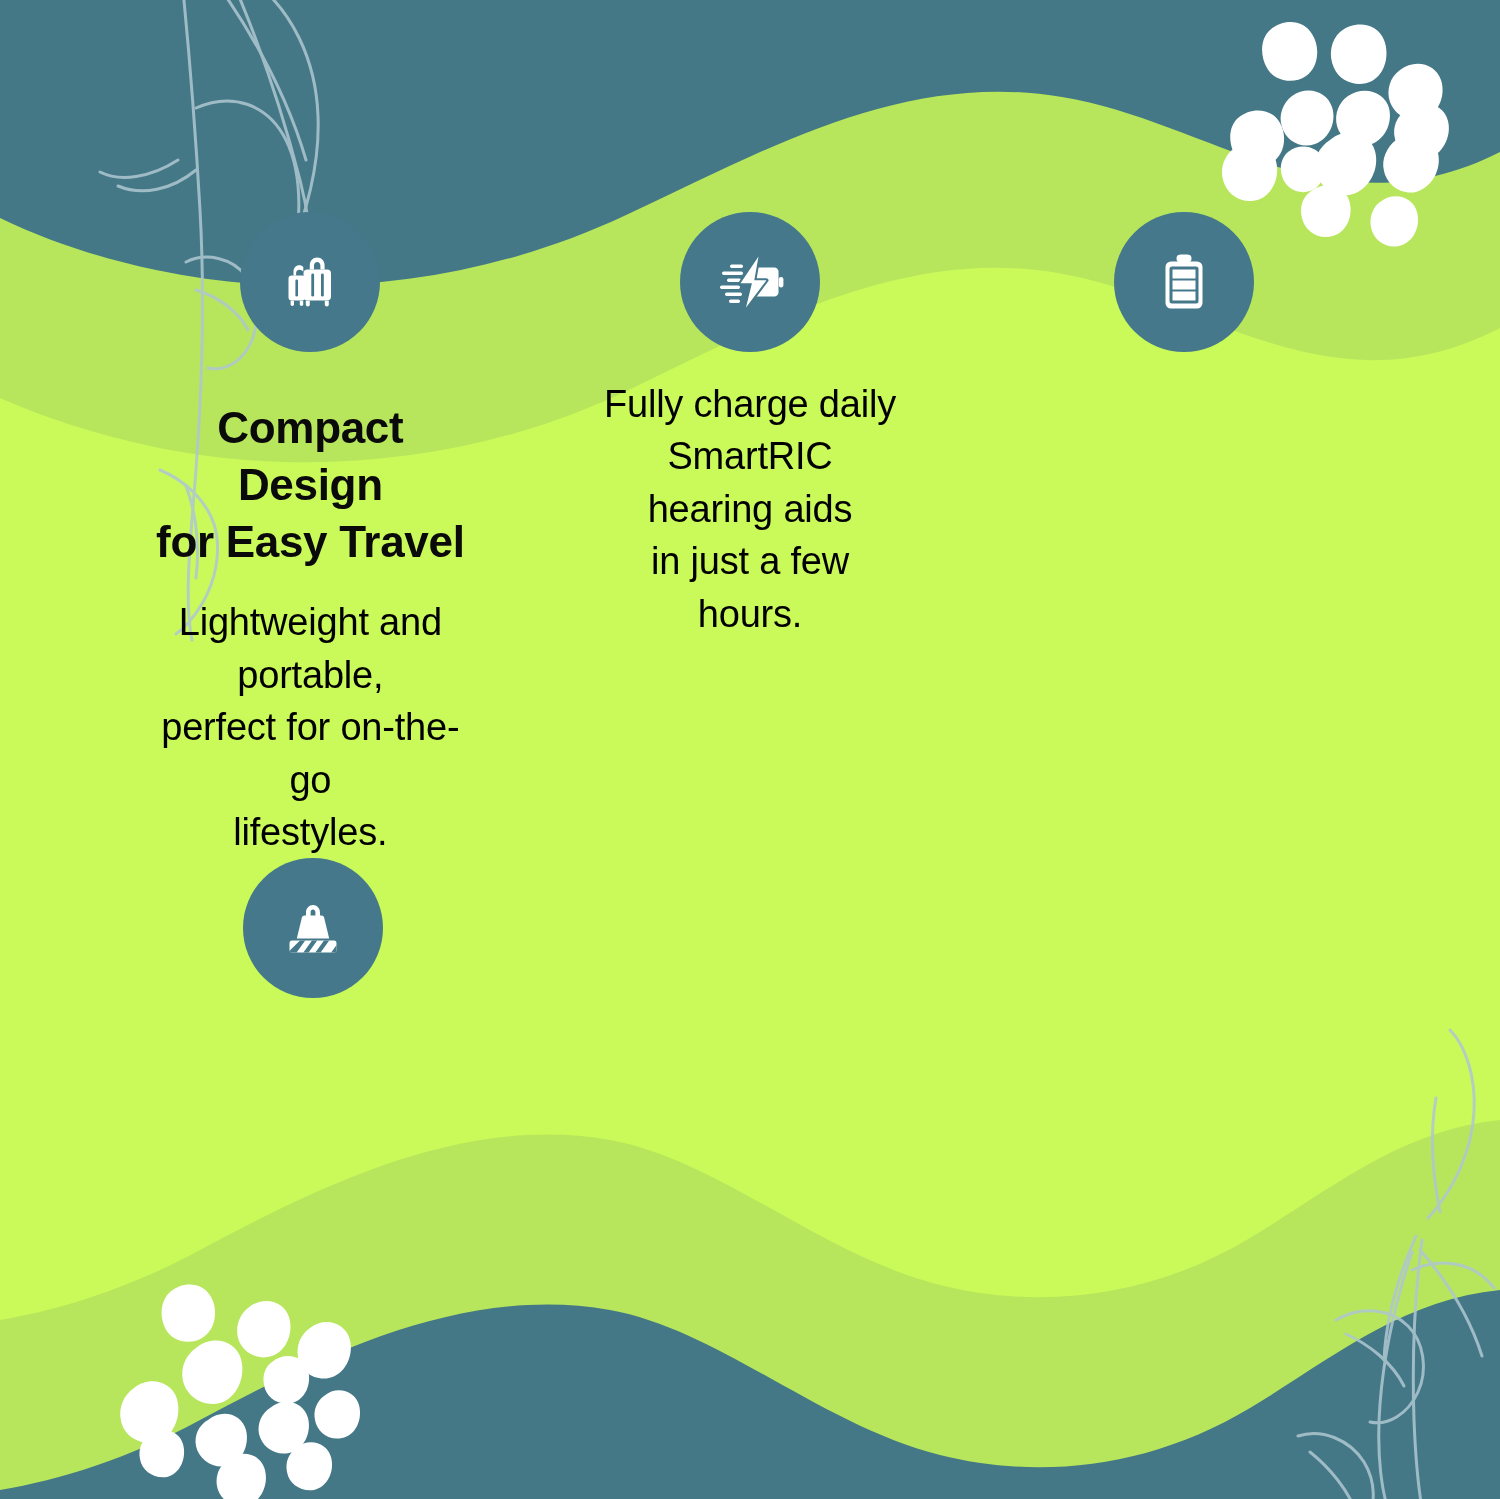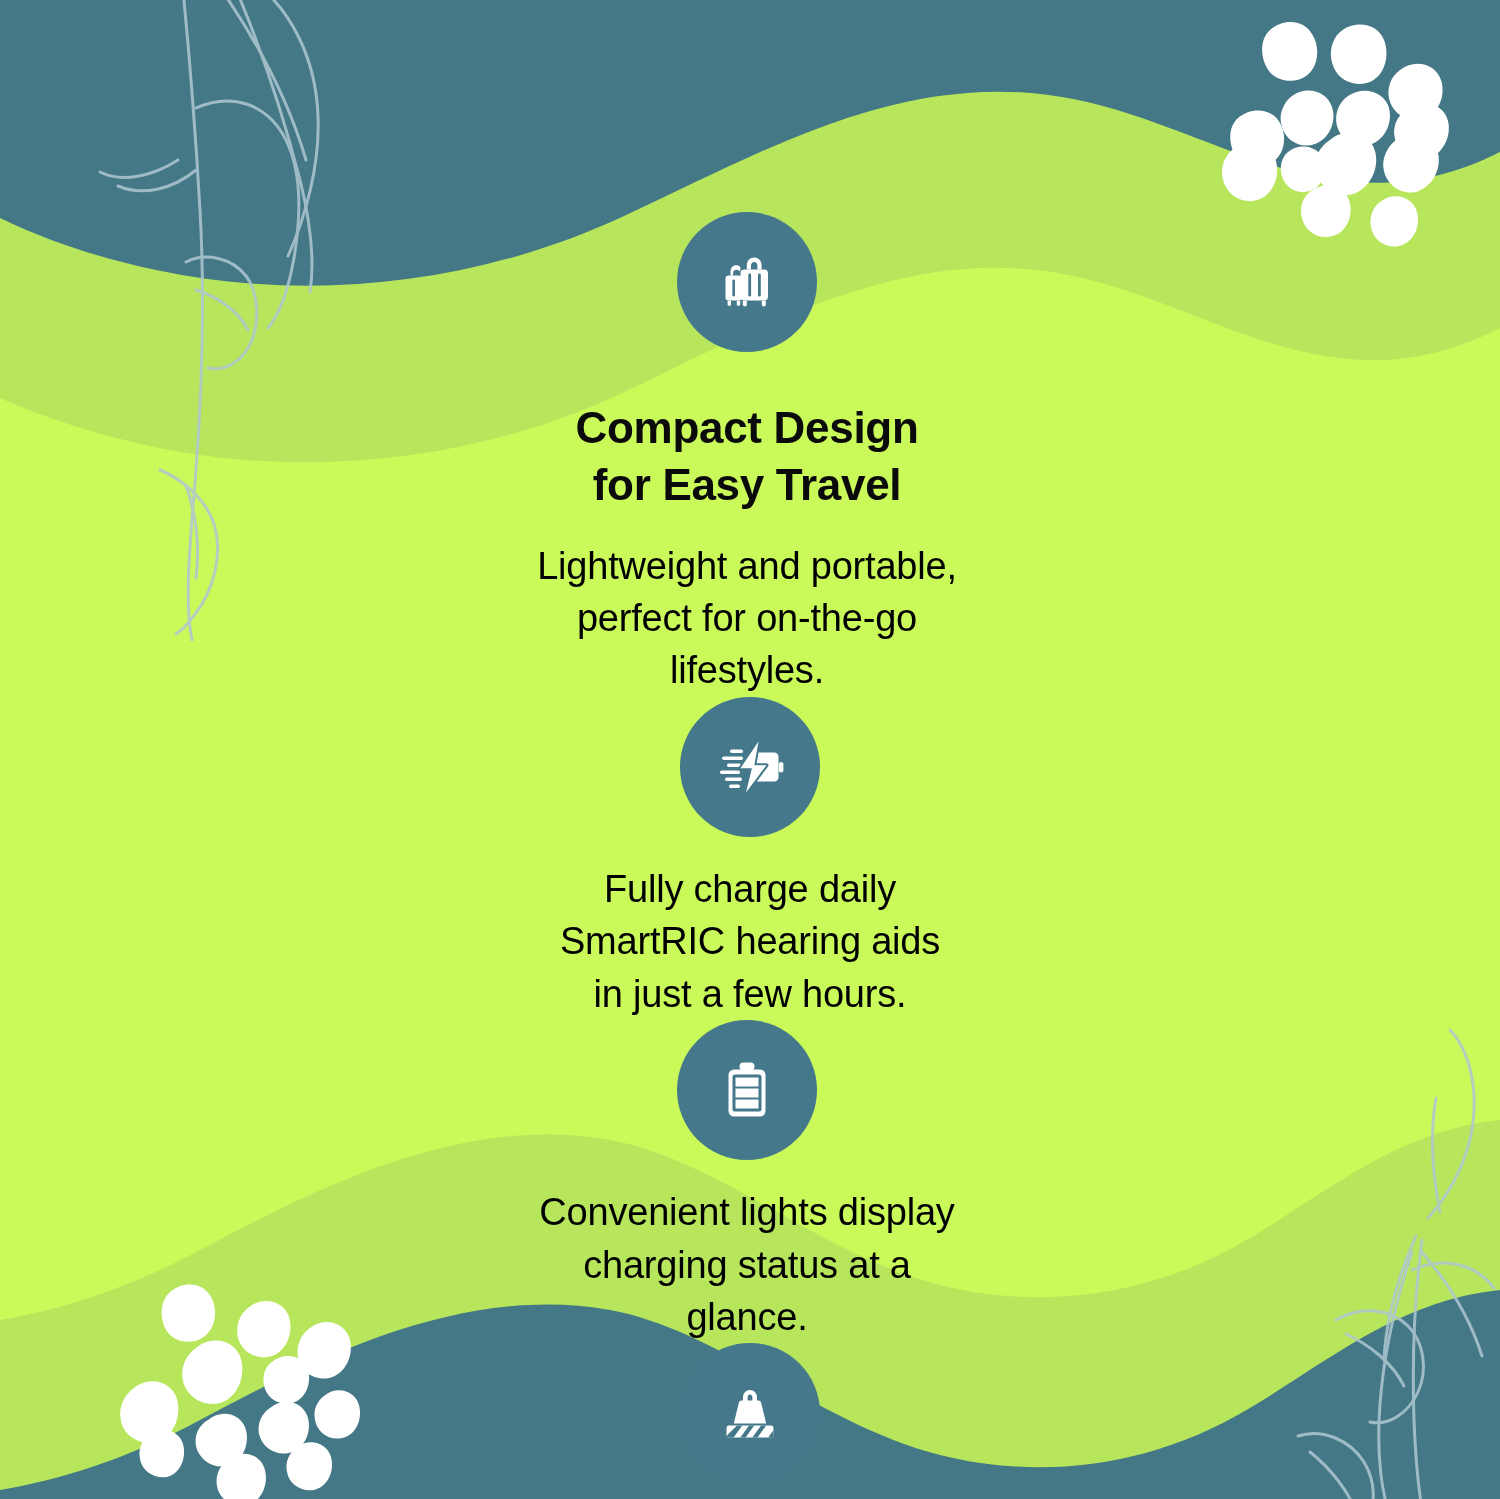--- a/index.html
+++ b/index.html
@@ -28,21 +28,21 @@
   }
 
   
   .grid {
     position: absolute;
     left: 0;
     top: 0;
     width: 1500px;
     height: 1499px;
     display: grid;
-    grid-template-columns: 1fr;
+    grid-template-columns: 1fr 1fr 1fr;
     grid-template-rows: 1fr 1fr;
     box-sizing: border-box;
     padding: 212px 95px 210px 95px;
     z-index: 5;
   }
   .feature {
     display: flex;
     flex-direction: column;
     align-items: center;
     text-align: center;
@@ -294,23 +294,20 @@
 
             <path d="M24 16.5h26a5.5 5.5 0 0 1 5.5 5.5v36a5.5 5.5 0 0 1-5.5 5.5H24a5.5 5.5 0 0 1-5.5-5.5V22a5.5 5.5 0 0 1 5.5-5.5z"></path>
             <path d="M25 21.5h24a2.5 2.5 0 0 1 2.5 2.5v32a2.5 2.5 0 0 1-2.5 2.5H25a2.5 2.5 0 0 1-2.5-2.5V24a2.5 2.5 0 0 1 2.5-2.5z" fill="#44788a"></path>
 
             <rect x="25.5" y="24.5" width="23" height="9"></rect>
             <rect x="25.5" y="35.5" width="23" height="9"></rect>
             <rect x="25.5" y="46.5" width="23" height="9"></rect>
           </g>
         </svg>
       </div>
-      <p class="f-body">Convenient lights display
-charging status at a
-glance.</p>
     </div>
 
     <div class="feature col-right row2">
       <div class="icon-circle">
         <svg width="74" height="74" viewBox="0 0 74 74" aria-hidden="true">
           <g fill="#ffffff">
 
             <path d="M30 21.5c0-4.3 3.1-7.5 7-7.5s7 3.2 7 7.5v3.5h-4.6v-3.3c0-1.9-1-3.1-2.4-3.1s-2.4 1.2-2.4 3.1v3.3H30v-3.5z"></path>
 
             <path d="M28.6 24.5h16.8c1.3 0 2.4.9 2.7 2.1l5.1 20.9H20.8l5.1-20.9c.3-1.2 1.4-2.1 2.7-2.1z"></path>

